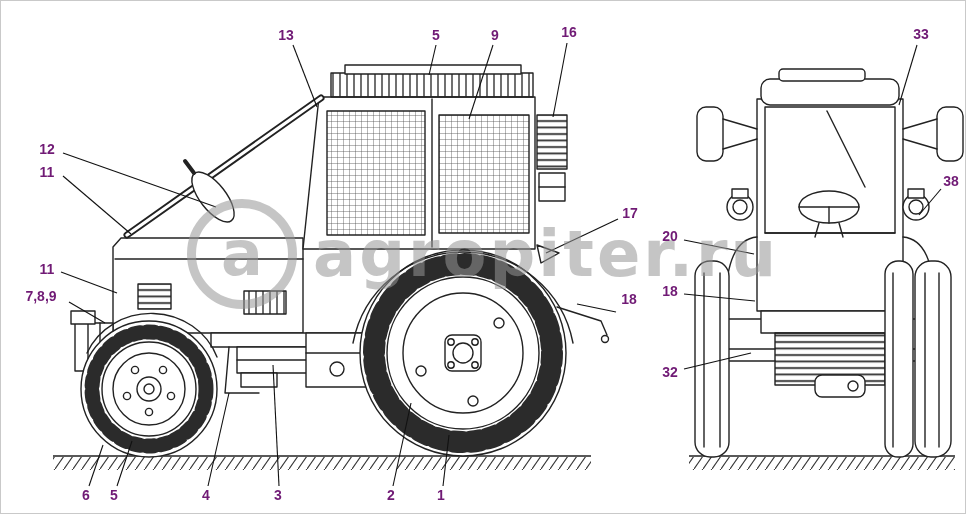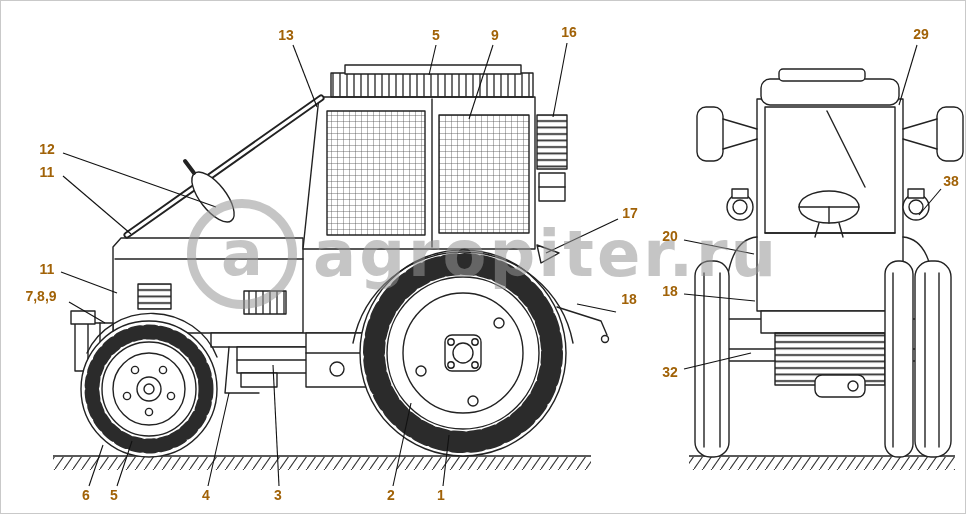--- a/index.html
+++ b/index.html
@@ -15,21 +15,21 @@
   }
   .wm-logo{
     width:92px;height:92px;border:9px solid rgba(150,150,150,.55);border-radius:50%;
     display:flex;align-items:center;justify-content:center;
     font:bold 62px "DejaVu Sans",sans-serif;line-height:1;
   }
   .wm-text{font:bold 64px "DejaVu Sans",sans-serif;letter-spacing:3px;white-space:nowrap;}
   .callouts{position:absolute;left:0;top:0;width:100%;height:100%;z-index:4;pointer-events:none;}
   .callout{
     position:absolute;transform:translate(-50%,-50%);
-    font:bold 14px "Liberation Sans",sans-serif;color:#a16207;white-space:nowrap;
+    font:bold 14px "Liberation Sans",sans-serif;color:#701a75;white-space:nowrap;
   }
 </style>
 </head>
 <body>
 
 <div class="canvas">
 
   <svg class="drawing" width="966" height="514" viewBox="0 0 966 514" xmlns="http://www.w3.org/2000/svg">
     <defs>
       <pattern id="mesh" width="6" height="6" patternUnits="userSpaceOnUse">
@@ -236,21 +236,21 @@
       <span>a</span>
     </div>
     <div class="wm-text">agropiter.ru</div>
   </div>
 
   <div class="callouts">
     <div class="callout" style="left:285px;top:34px">13</div>
     <div class="callout" style="left:435px;top:34px">5</div>
     <div class="callout" style="left:494px;top:34px">9</div>
     <div class="callout" style="left:568px;top:31px">16</div>
-    <div class="callout" style="left:920px;top:33px">29</div>
+    <div class="callout" style="left:920px;top:33px">33</div>
     <div class="callout" style="left:46px;top:148px">12</div>
     <div class="callout" style="left:46px;top:171px">11</div>
     <div class="callout" style="left:46px;top:268px">11</div>
     <div class="callout" style="left:40px;top:295px">7,8,9</div>
     <div class="callout" style="left:950px;top:180px">38</div>
     <div class="callout" style="left:629px;top:212px">17</div>
     <div class="callout" style="left:669px;top:235px">20</div>
     <div class="callout" style="left:669px;top:290px">18</div>
     <div class="callout" style="left:628px;top:298px">18</div>
     <div class="callout" style="left:669px;top:371px">32</div>

